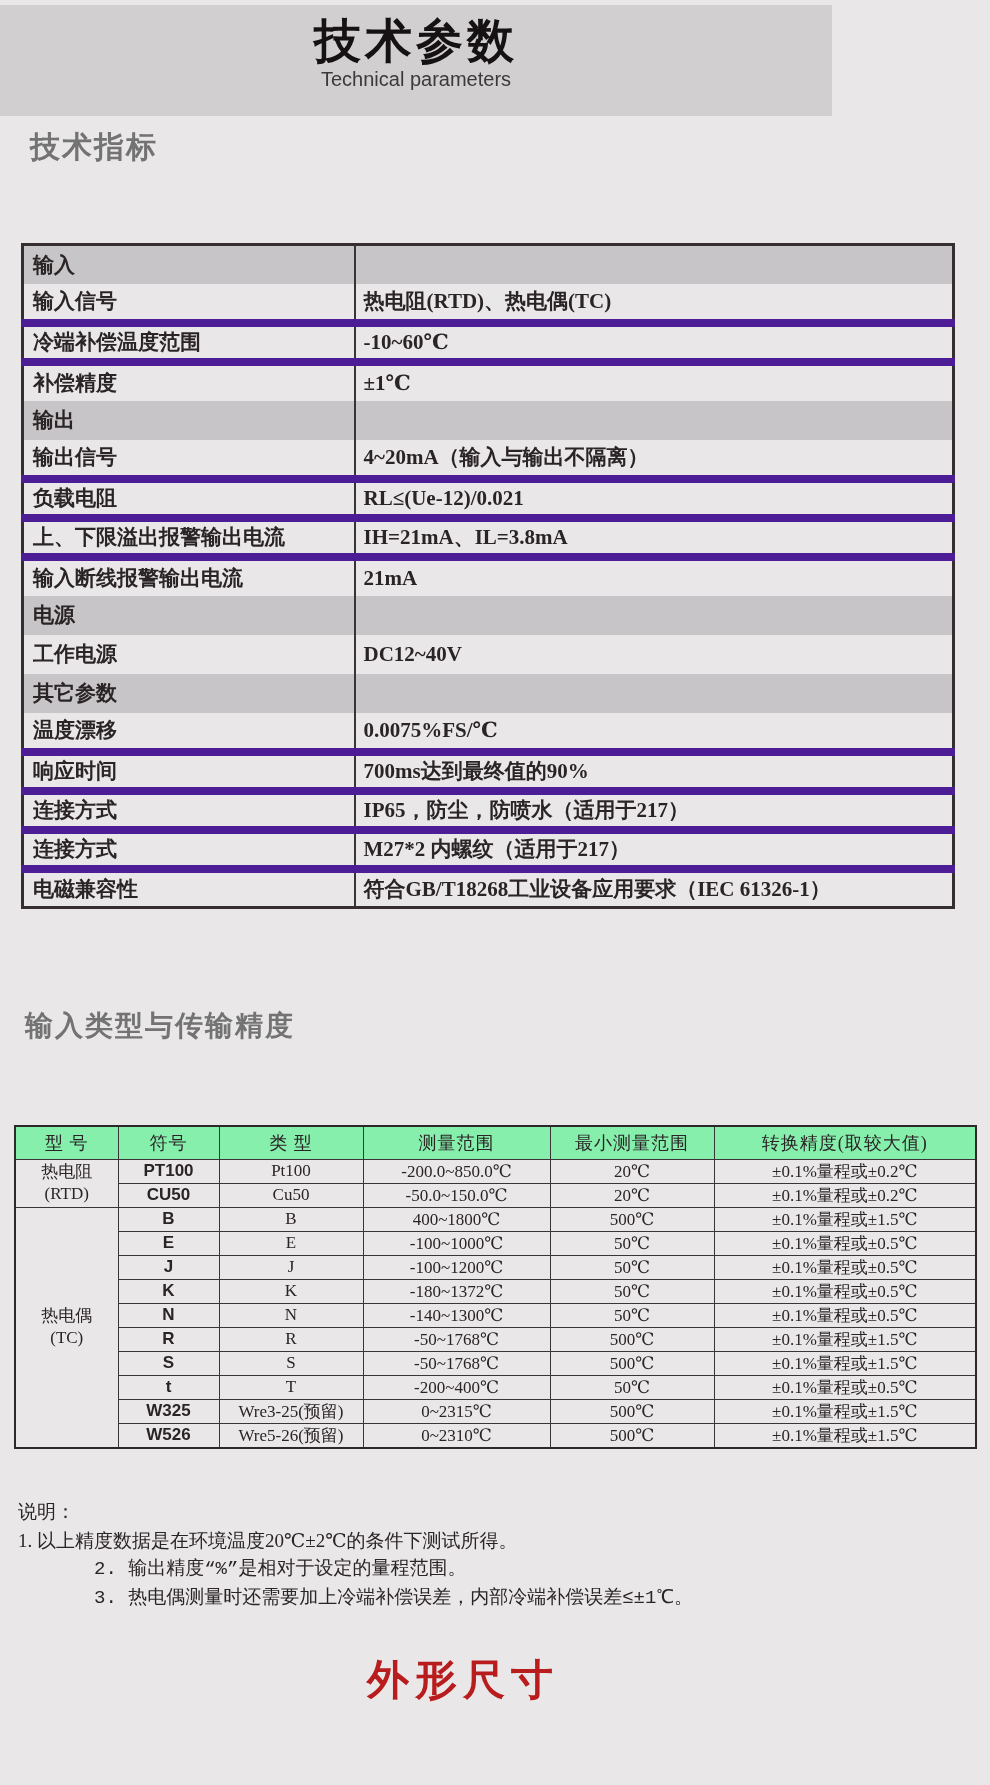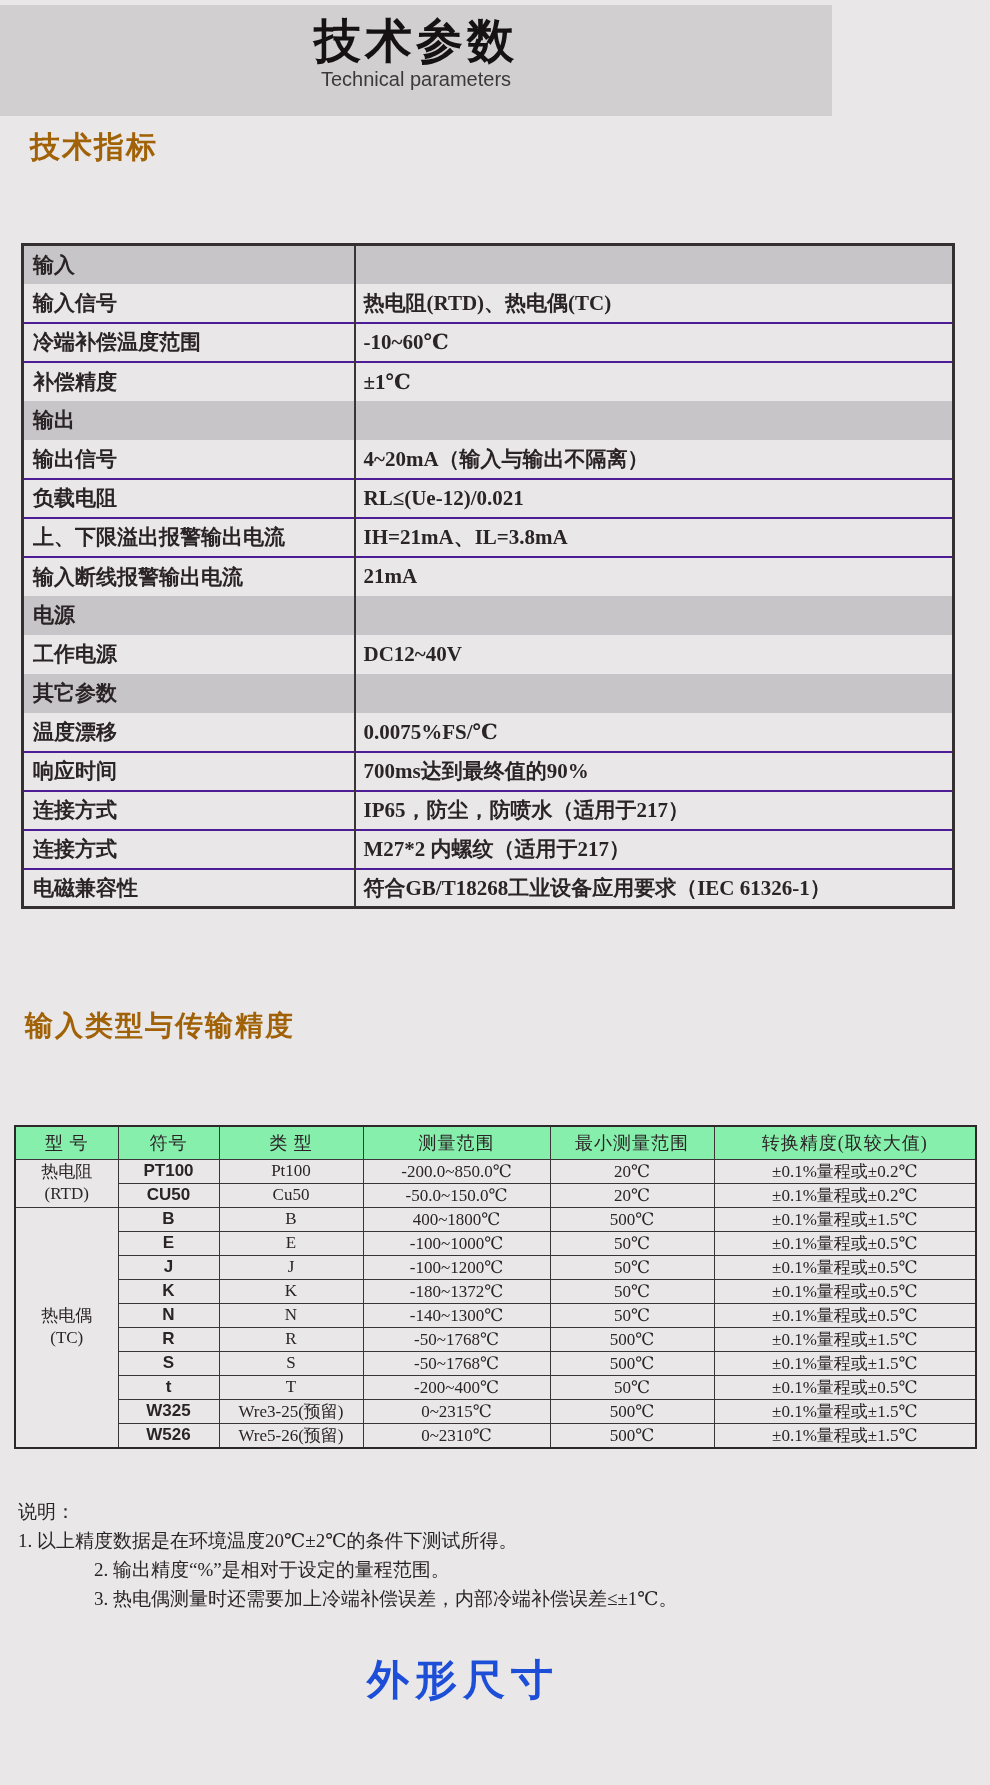--- a/index.html
+++ b/index.html
@@ -17,40 +17,40 @@
   .band .main-title{
     margin:0;padding-top:10px;font-size:47px;line-height:52px;
     font-weight:700;letter-spacing:4px;color:#161214;
   }
   .band .sub-title{
     margin:0;font-size:20px;line-height:24px;font-weight:400;color:#3c393a;
     letter-spacing:0px;
   }
   
   .sec-title{
-    position:absolute;left:30px;font-size:30px;font-weight:600;color:#a16207;
+    position:absolute;left:30px;font-size:30px;font-weight:600;color:#737373;
     letter-spacing:2px;
   }
   #specs-title{top:127px;}
   #types-title{left:25px;top:1007px;font-size:28px;}
   .outline-title{
     position:absolute;left:0;top:1652px;width:926px;text-align:center;
-    font-size:42px;font-weight:600;color:#1d4ed8;letter-spacing:6px;
+    font-size:42px;font-weight:600;color:#b91c1c;letter-spacing:6px;
   }
   
   table{border-collapse:collapse;table-layout:fixed;}
   #spec-table{
     position:absolute;left:21px;top:243px;width:934px;
     border:3px solid #362f31;
     font-family:"Liberation Serif","DejaVu Serif",serif;
   }
   #spec-table td{
     height:39px;box-sizing:border-box;
     font-size:21px;font-weight:700;color:#2b2426;
-    border-top:2px solid #4c1d95;
+    border-top:8px solid #4c1d95;
     overflow:hidden;white-space:nowrap;
   }
   #spec-table td.lbl{width:332px;padding:0 4px 0 9px;border-right:2px solid #3b3436;}
   #spec-table td.val{padding:0 4px 0 8px;}
   #spec-table tr.nt td{border-top:none;}
   #spec-table tr.sec td{background:#c7c5c7;}
   
   #type-table{
     position:absolute;left:14px;top:1125px;width:961px;
     border:2px solid #2e282a;
@@ -66,21 +66,21 @@
   #type-table td{height:24px;}
   #type-table td.model{font-size:17px;line-height:22px;white-space:normal;}
   #type-table td.sym{font-family:"Liberation Sans","DejaVu Sans",sans-serif;font-weight:700;font-size:17px;}
   
   .notes{
     position:absolute;left:18px;top:1497px;
     font-family:"Liberation Serif","DejaVu Serif",serif;
     font-size:19px;line-height:29px;color:#2b2426;
   }
   .notes .note-line{white-space:nowrap;}
-  .notes .note-line.indented{padding-left:76px;}
+  .notes .note-line.indented{padding-left:76px;font-family:Liberation Mono, monospace;}
   .notes .first{display:flex;flex-direction:column;}
 </style>
 </head>
 <body>
 
 <div class="band">
   <h1 class="main-title">技术参数</h1>
   <div class="sub-title">Technical parameters</div>
 </div>
 

